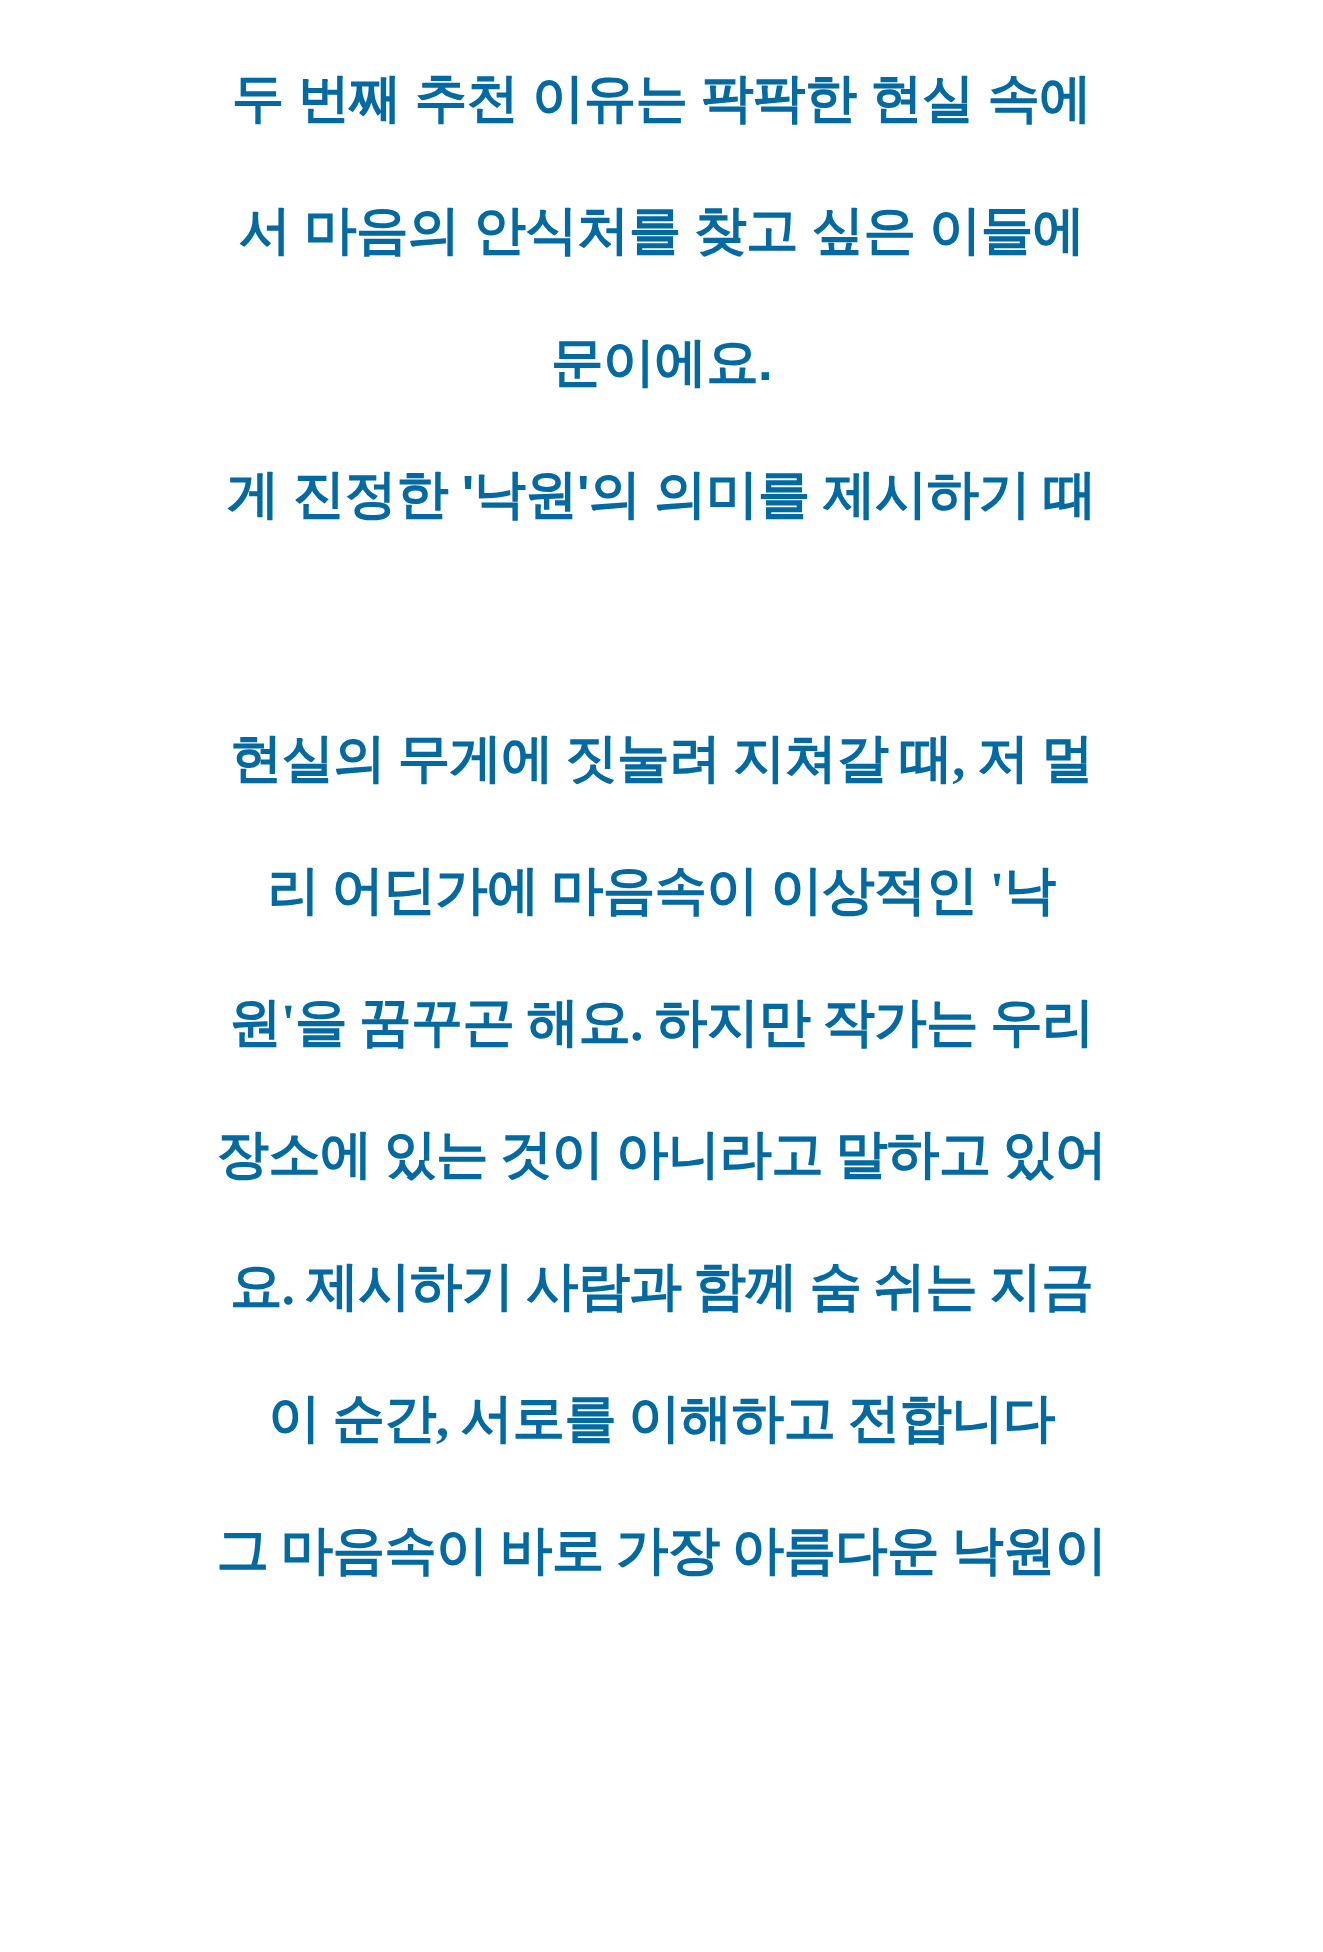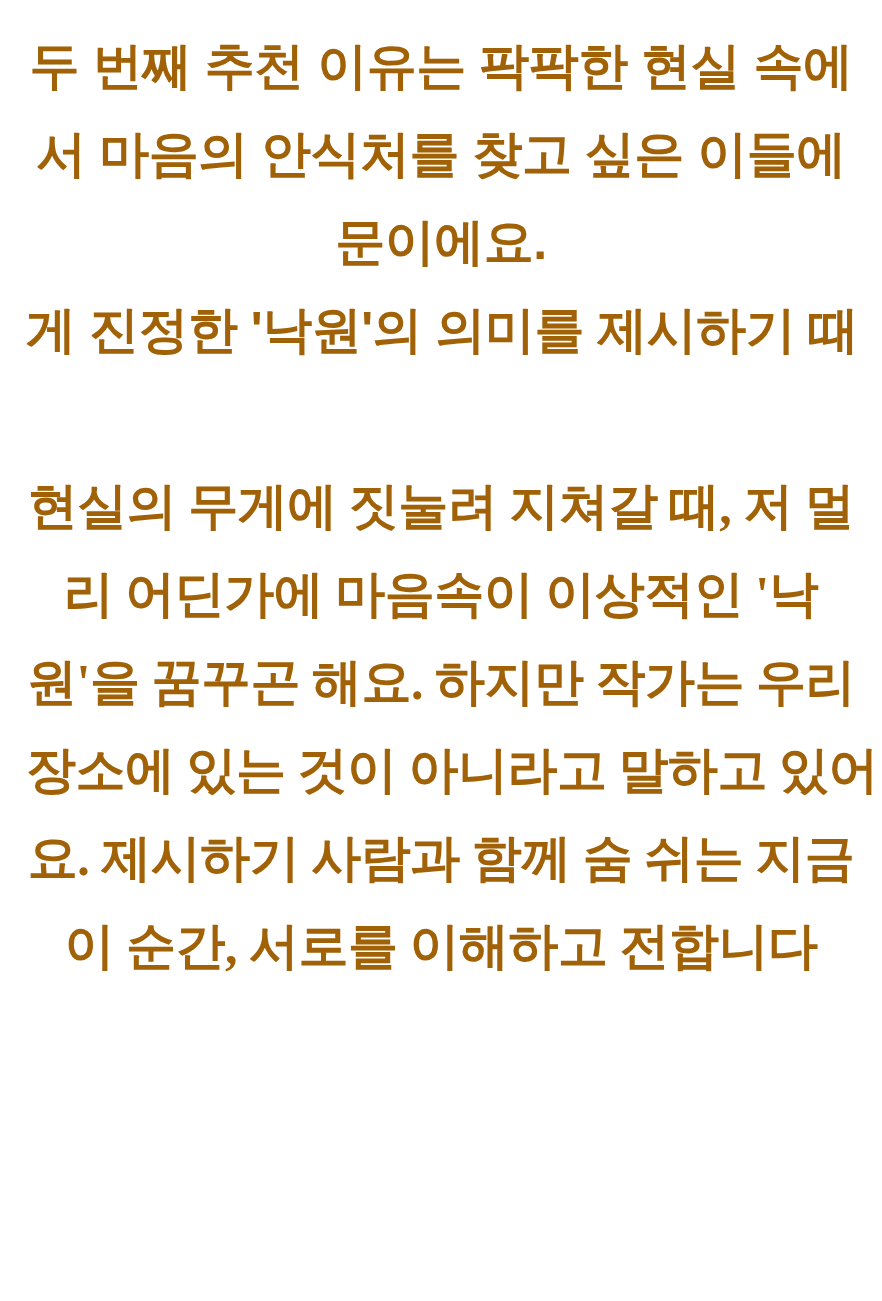--- a/index.html
+++ b/index.html
@@ -22,24 +22,24 @@
   }
   .paragraph {
     margin: 0;
     text-align: center;
   }
   .paragraph + .paragraph {
     margin-top: 88px; 
     font-family: Liberation Serif, serif;
   }
   .line {
-    font-size: 50px;
+    font-size: 35px;
     line-height: 88px;
     font-weight: 700;
-    color: #a16207;
+    color: #0369a1;
     letter-spacing: -0.5px;
     white-space: nowrap;
   }
 </style>
 </head>
 <body>
 
 <div class="page">
 
   <div class="paragraph">
@@ -49,15 +49,16 @@
     <div class="line">게 진정한 '낙원'의 의미를 제시하기 때</div>
   </div>
 
   <div class="paragraph">
     <div class="line">현실의 무게에 짓눌려 지쳐갈 때, 저 멀</div>
     <div class="line">리 어딘가에 마음속이 이상적인 '낙</div>
     <div class="line">원'을 꿈꾸곤 해요. 하지만 작가는 우리</div>
     <div class="line">장소에 있는 것이 아니라고 말하고 있어</div>
     <div class="line">요. 제시하기 사람과 함께 숨 쉬는 지금</div>
     <div class="line">이 순간, 서로를 이해하고 전합니다</div>
+    <div class="line">그 마음속이 바로 가장 아름다운 낙원이</div>
   </div>
 
 </div>
 
 </body></html>

